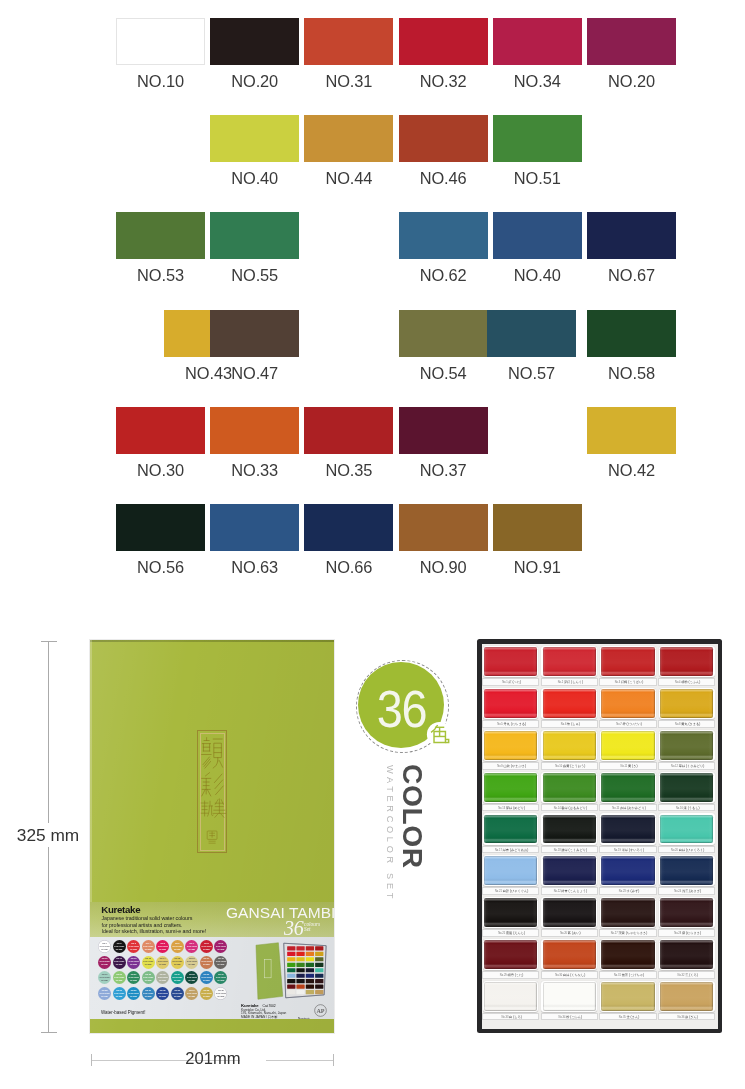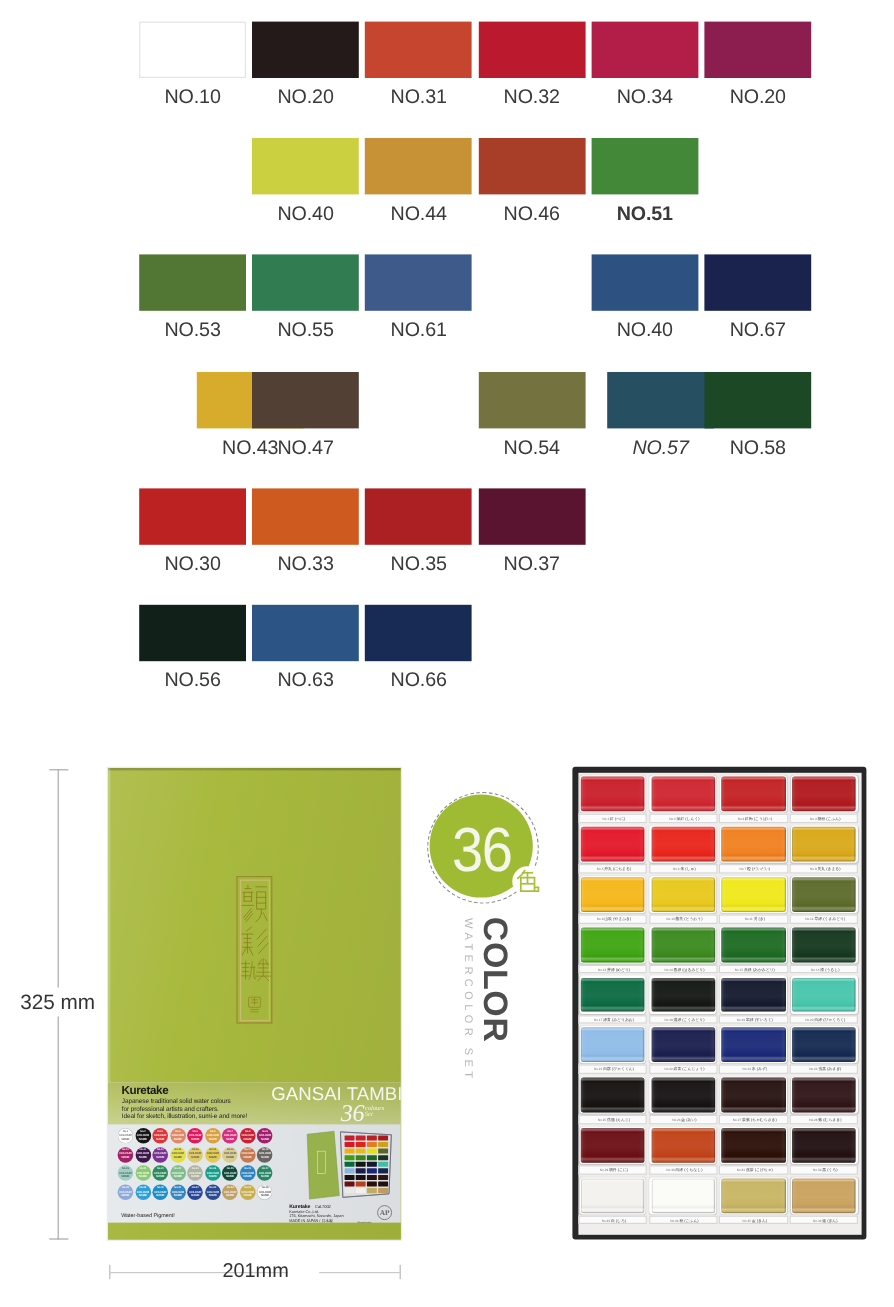--- a/index.html
+++ b/index.html
@@ -176,37 +176,37 @@
           <div class="sw-label">NO.40</div>
         </div>
         <div class="sw-cell" style="left: 188.4px;">
           <div class="sw-chip" style="background: rgb(199, 145, 54);"></div>
           <div class="sw-label">NO.44</div>
         </div>
         <div class="sw-cell" style="left: 282.6px;">
           <div class="sw-chip" style="background: rgb(168, 62, 39);"></div>
           <div class="sw-label">NO.46</div>
         </div>
-        <div class="sw-cell" style="left: 376.8px; font-weight: bold;">
+        <div class="sw-cell" style="left: 376.8px;">
           <div class="sw-chip" style="background: rgb(66, 136, 56);"></div>
           <div class="sw-label">NO.51</div>
         </div>
       </div>
       <div class="sw-row">
         <div class="sw-cell" style="left: 0px;">
           <div class="sw-chip" style="background: rgb(82, 119, 53);"></div>
           <div class="sw-label">NO.53</div>
         </div>
         <div class="sw-cell" style="left: 94.2px;">
           <div class="sw-chip" style="background: rgb(49, 124, 81);"></div>
           <div class="sw-label">NO.55</div>
         </div>
-        <div class="sw-cell" style="left: 188.4px;">
-          <div class="sw-chip" style="background: rgb(61, 90, 138);"></div>
-          <div class="sw-label">NO.61</div>
+        <div class="sw-cell" style="left: 282.6px;">
+          <div class="sw-chip" style="background: rgb(51, 102, 139);"></div>
+          <div class="sw-label">NO.62</div>
         </div>
         <div class="sw-cell" style="left: 376.8px;">
           <div class="sw-chip" style="background: rgb(45, 81, 129);"></div>
           <div class="sw-label">NO.40</div>
         </div>
         <div class="sw-cell" style="left: 471px;">
           <div class="sw-chip" style="background: rgb(26, 35, 77);"></div>
           <div class="sw-label">NO.67</div>
         </div>
       </div>
@@ -216,21 +216,21 @@
           <div class="sw-label">NO.43</div>
         </div>
         <div class="sw-cell" style="left: 94.2px;">
           <div class="sw-chip" style="background: rgb(82, 64, 53);"></div>
           <div class="sw-label">NO.47</div>
         </div>
         <div class="sw-cell" style="left: 282.6px;">
           <div class="sw-chip" style="background: rgb(116, 115, 64);"></div>
           <div class="sw-label">NO.54</div>
         </div>
-        <div class="sw-cell" style="left: 390px; font-style: italic;">
+        <div class="sw-cell" style="left: 371px;">
           <div class="sw-chip" style="background: rgb(38, 80, 97);"></div>
           <div class="sw-label">NO.57</div>
         </div>
         <div class="sw-cell" style="left: 471px;">
           <div class="sw-chip" style="background: rgb(28, 72, 38);"></div>
           <div class="sw-label">NO.58</div>
         </div>
       </div>
       <div class="sw-row">
         <div class="sw-cell" style="left: 0px;">
@@ -242,33 +242,45 @@
           <div class="sw-label">NO.33</div>
         </div>
         <div class="sw-cell" style="left: 188.4px;">
           <div class="sw-chip" style="background: rgb(172, 32, 35);"></div>
           <div class="sw-label">NO.35</div>
         </div>
         <div class="sw-cell" style="left: 282.6px;">
           <div class="sw-chip" style="background: rgb(91, 20, 47);"></div>
           <div class="sw-label">NO.37</div>
         </div>
+        <div class="sw-cell" style="left: 471px;">
+          <div class="sw-chip" style="background: rgb(212, 176, 45);"></div>
+          <div class="sw-label">NO.42</div>
+        </div>
       </div>
       <div class="sw-row">
         <div class="sw-cell" style="left: 0px;">
           <div class="sw-chip" style="background: rgb(17, 32, 25);"></div>
           <div class="sw-label">NO.56</div>
         </div>
         <div class="sw-cell" style="left: 94.2px;">
           <div class="sw-chip" style="background: rgb(44, 85, 134);"></div>
           <div class="sw-label">NO.63</div>
         </div>
         <div class="sw-cell" style="left: 188.4px;">
           <div class="sw-chip" style="background: rgb(24, 43, 85);"></div>
           <div class="sw-label">NO.66</div>
+        </div>
+        <div class="sw-cell" style="left: 282.6px;">
+          <div class="sw-chip" style="background: rgb(153, 96, 44);"></div>
+          <div class="sw-label">NO.90</div>
+        </div>
+        <div class="sw-cell" style="left: 376.8px;">
+          <div class="sw-chip" style="background: rgb(136, 102, 39);"></div>
+          <div class="sw-label">NO.91</div>
         </div>
       </div>
     </div>
 
   <div class="dim-v"></div>
   <div class="dim-v-t"></div>
   <div class="dim-v-b"></div>
   <div id="dim-h-label">325 mm</div>
 
   <div id="box">

